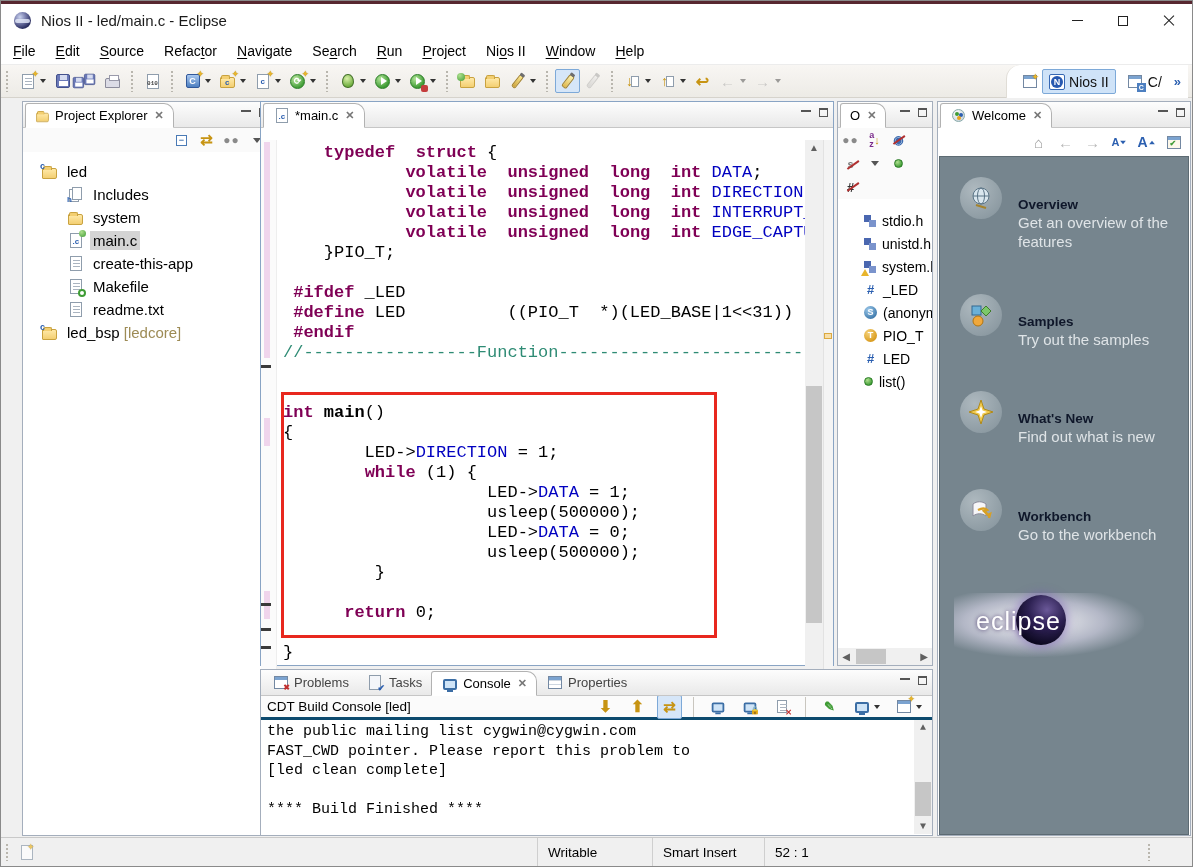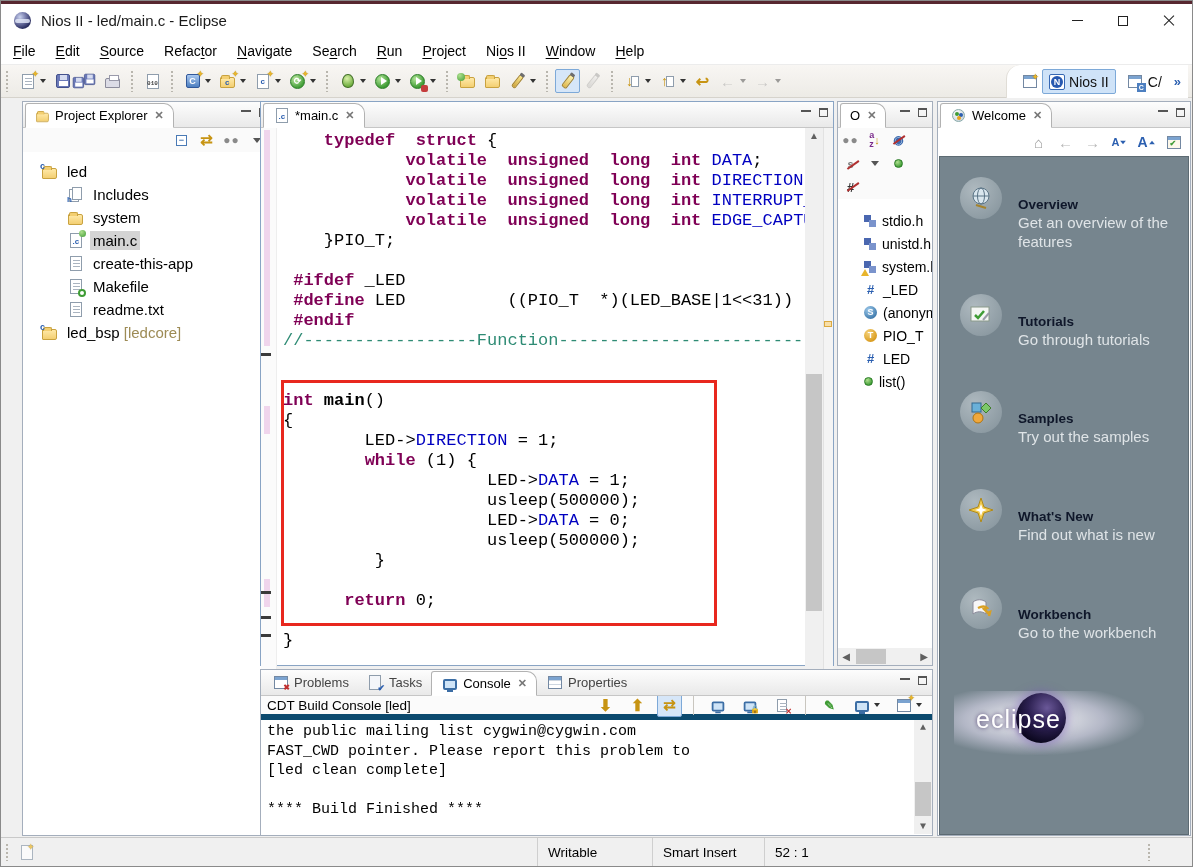--- a/index.html
+++ b/index.html
@@ -94,21 +94,21 @@
   .tree-row { height:23px; display:flex; align-items:center; gap:6px; }
   .tree-row .lbl { padding:1px 3px; white-space:nowrap; }
   .tree-row.selected .lbl { background:#d4d4d4; }
   .suffix { color:#9d8b55; }
   .css-doc-stack { position:relative; width:15px; height:15px; }
   .css-doc-stack .css-doc { position:absolute; width:10px; height:13px; }
   .css-doc-stack .d1 { left:4px; top:0; } .css-doc-stack .d2 { left:1px; top:2px; }
 
   
   #editor { left:259px; top:100px; width:574px; height:565px; border-color:#89a4c4; }
-  .ed-body { position:relative; height:671px; overflow:hidden; }
+  .ed-body { position:relative; height:671px; overflow:hidden;margin-top:12px; }
   .ruler { position:absolute; left:0; top:0; width:16px; height:100%; background:#fbfbfb; border-right:1px solid #eee; }
   .qd { position:absolute; left:3px; width:6px; background:#f0d5ec; }
   .dashmark { position:absolute; left:0; width:10px; height:3px; background:#3a3a3a; }
   .code { position:absolute; left:17px; top:0; right:28px; bottom:0; overflow:hidden; padding:3px 0 0 5px;
           font-family:"Liberation Mono","DejaVu Sans Mono",monospace; font-size:17px; line-height:20px; white-space:pre; }
   .code .k { color:#7f0055; font-weight:bold; }
   .code .i { color:#0000c0; }
   .code .c { color:#2e8b74; }
   .code .b { font-weight:bold; color:#000; }
   .vsb { position:absolute; top:0; bottom:17px; right:10px; width:18px; background:#f0f0f0; }
@@ -130,21 +130,21 @@
   .inc-ic { width:12px; height:12px; position:relative; flex:none; }
   .inc-ic::before { content:""; position:absolute; left:0; top:0; width:7px; height:7px; background:#4a67b0; }
   .inc-ic::after { content:""; position:absolute; right:0; bottom:0; width:7px; height:7px; background:#7a93cc; }
   .warn-ov { position:absolute; left:-3px; bottom:-3px; width:0; height:0; border-left:4px solid transparent; border-right:4px solid transparent; border-bottom:7px solid #e8b52c; }
   .hash { color:#2b5fb0; font-weight:bold; font-size:13px; width:13px; text-align:center; flex:none; }
   .strike { position:relative; }
   .strike::after { content:""; position:absolute; left:-1px; top:6px; width:14px; height:1.5px; background:#b03030; transform:rotate(-35deg); }
 
   
   #console { left:259px; top:668px; width:673px; height:167px; }
-  .con-header { height:24px; background:#fbfbfb; display:flex; align-items:center; padding:0 6px; border-bottom:6px solid #0c4a6e;justify-content:flex-end; }
+  .con-header { height:24px; background:#fbfbfb; display:flex; align-items:center; padding:0 6px; border-bottom:3px solid #0c4a6e;justify-content:flex-end; }
   .con-title { font-size:13.5px; color:#000; }
   .con-icons { margin-left:auto; display:flex; align-items:center; gap:7px; }
   .con-body { position:relative; height:114px; font-family:"Liberation Mono","DejaVu Sans Mono",monospace; font-size:15px; line-height:19.5px; color:#000; padding:2px 6px; overflow:hidden; }
   .con-vsb { position:absolute; right:0; top:0; bottom:0; width:18px; background:#f0f0f0; }
   .con-vsb .ar { position:absolute; left:0; width:18px; height:15px; color:#606060; font-size:10px; text-align:center; line-height:15px; }
   .con-vsb .thumb { position:absolute; left:1px; width:16px; background:#c6c6c6; }
 
   
   #welcome { left:936px; top:100px; width:254px; height:735px; }
   .wl-toolbar { height:28px; background:#fff; display:flex; justify-content:flex-end; align-items:center; gap:10px; padding:0 8px; color:#9a9a9a; }
@@ -800,33 +800,20 @@
             </svg>
           </span>
           <span class="wl-text">
             <div class="wl-title">Overview</div>
             <div class="wl-desc">Get an overview of the features</div>
           </span>
         </div>
         <div class="wl-item">
           <span class="wl-icon">
             <svg width="26" height="26" viewBox="0 0 26 26">
-              <rect x="3" y="5" width="18" height="14" fill="#f4f6f4" stroke="#8a9a8a"></rect>
-              <path d="M7 13l3 3 6-7" stroke="#3f9c35" stroke-width="2.5" fill="none"></path>
-              <path d="M15 18l6-7" stroke="#9a9aa8" stroke-width="2"></path>
-            </svg>
-          </span>
-          <span class="wl-text">
-            <div class="wl-title">Tutorials</div>
-            <div class="wl-desc">Go through tutorials</div>
-          </span>
-        </div>
-        <div class="wl-item">
-          <span class="wl-icon">
-            <svg width="26" height="26" viewBox="0 0 26 26">
               <rect x="4" y="4" width="9" height="9" fill="#6ab0d8" stroke="#33688f"></rect>
               <path d="M18 4l5 5-5 5-5-5z" fill="#7cc86a" stroke="#3f7d2a"></path>
               <circle cx="10" cy="19" r="5" fill="#f0a83c" stroke="#b07410"></circle>
             </svg>
           </span>
           <span class="wl-text">
             <div class="wl-title">Samples</div>
             <div class="wl-desc">Try out the samples</div>
           </span>
         </div>

